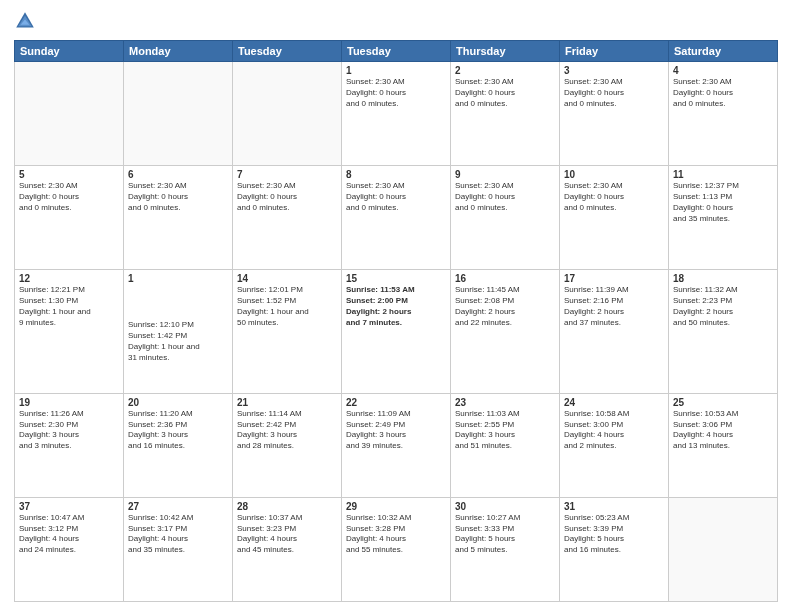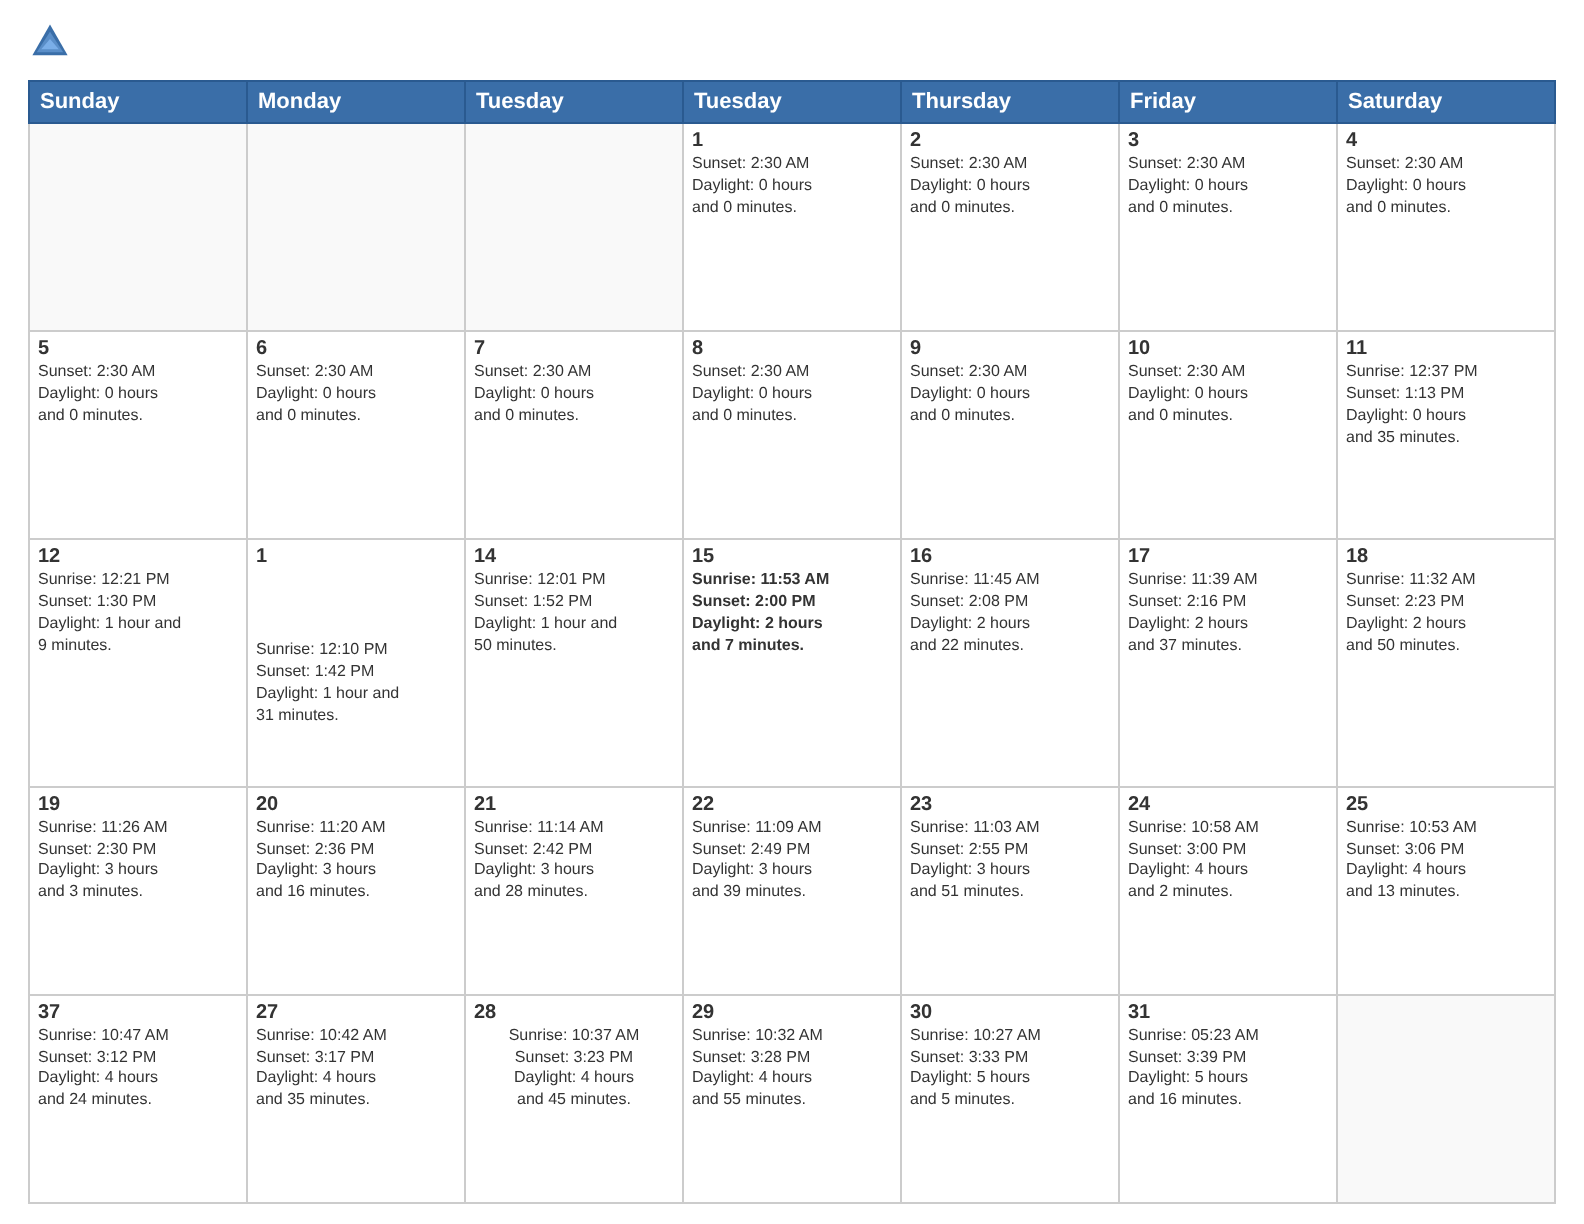--- a/index.html
+++ b/index.html
@@ -318,21 +318,21 @@
           </td>
           <td>
             <span class="day-num">27</span>
             <div class="cell-text" style="white-space: pre-wrap;">Sunrise: 10:42 AM
 Sunset: 3:17 PM
 Daylight: 4 hours
 and 35 minutes.</div>
           </td>
           <td>
             <span class="day-num">28</span>
-            <div class="cell-text" style="white-space: pre-wrap; text-align: center;">Sunrise: 10:37 AM
+            <div class="cell-text" style="white-space: pre-wrap;">Sunrise: 10:37 AM
 Sunset: 3:23 PM
 Daylight: 4 hours
 and 45 minutes.</div>
           </td>
           <td>
             <span class="day-num">29</span>
             <div class="cell-text" style="white-space: pre-wrap;">Sunrise: 10:32 AM
 Sunset: 3:28 PM
 Daylight: 4 hours
 and 55 minutes.</div>

